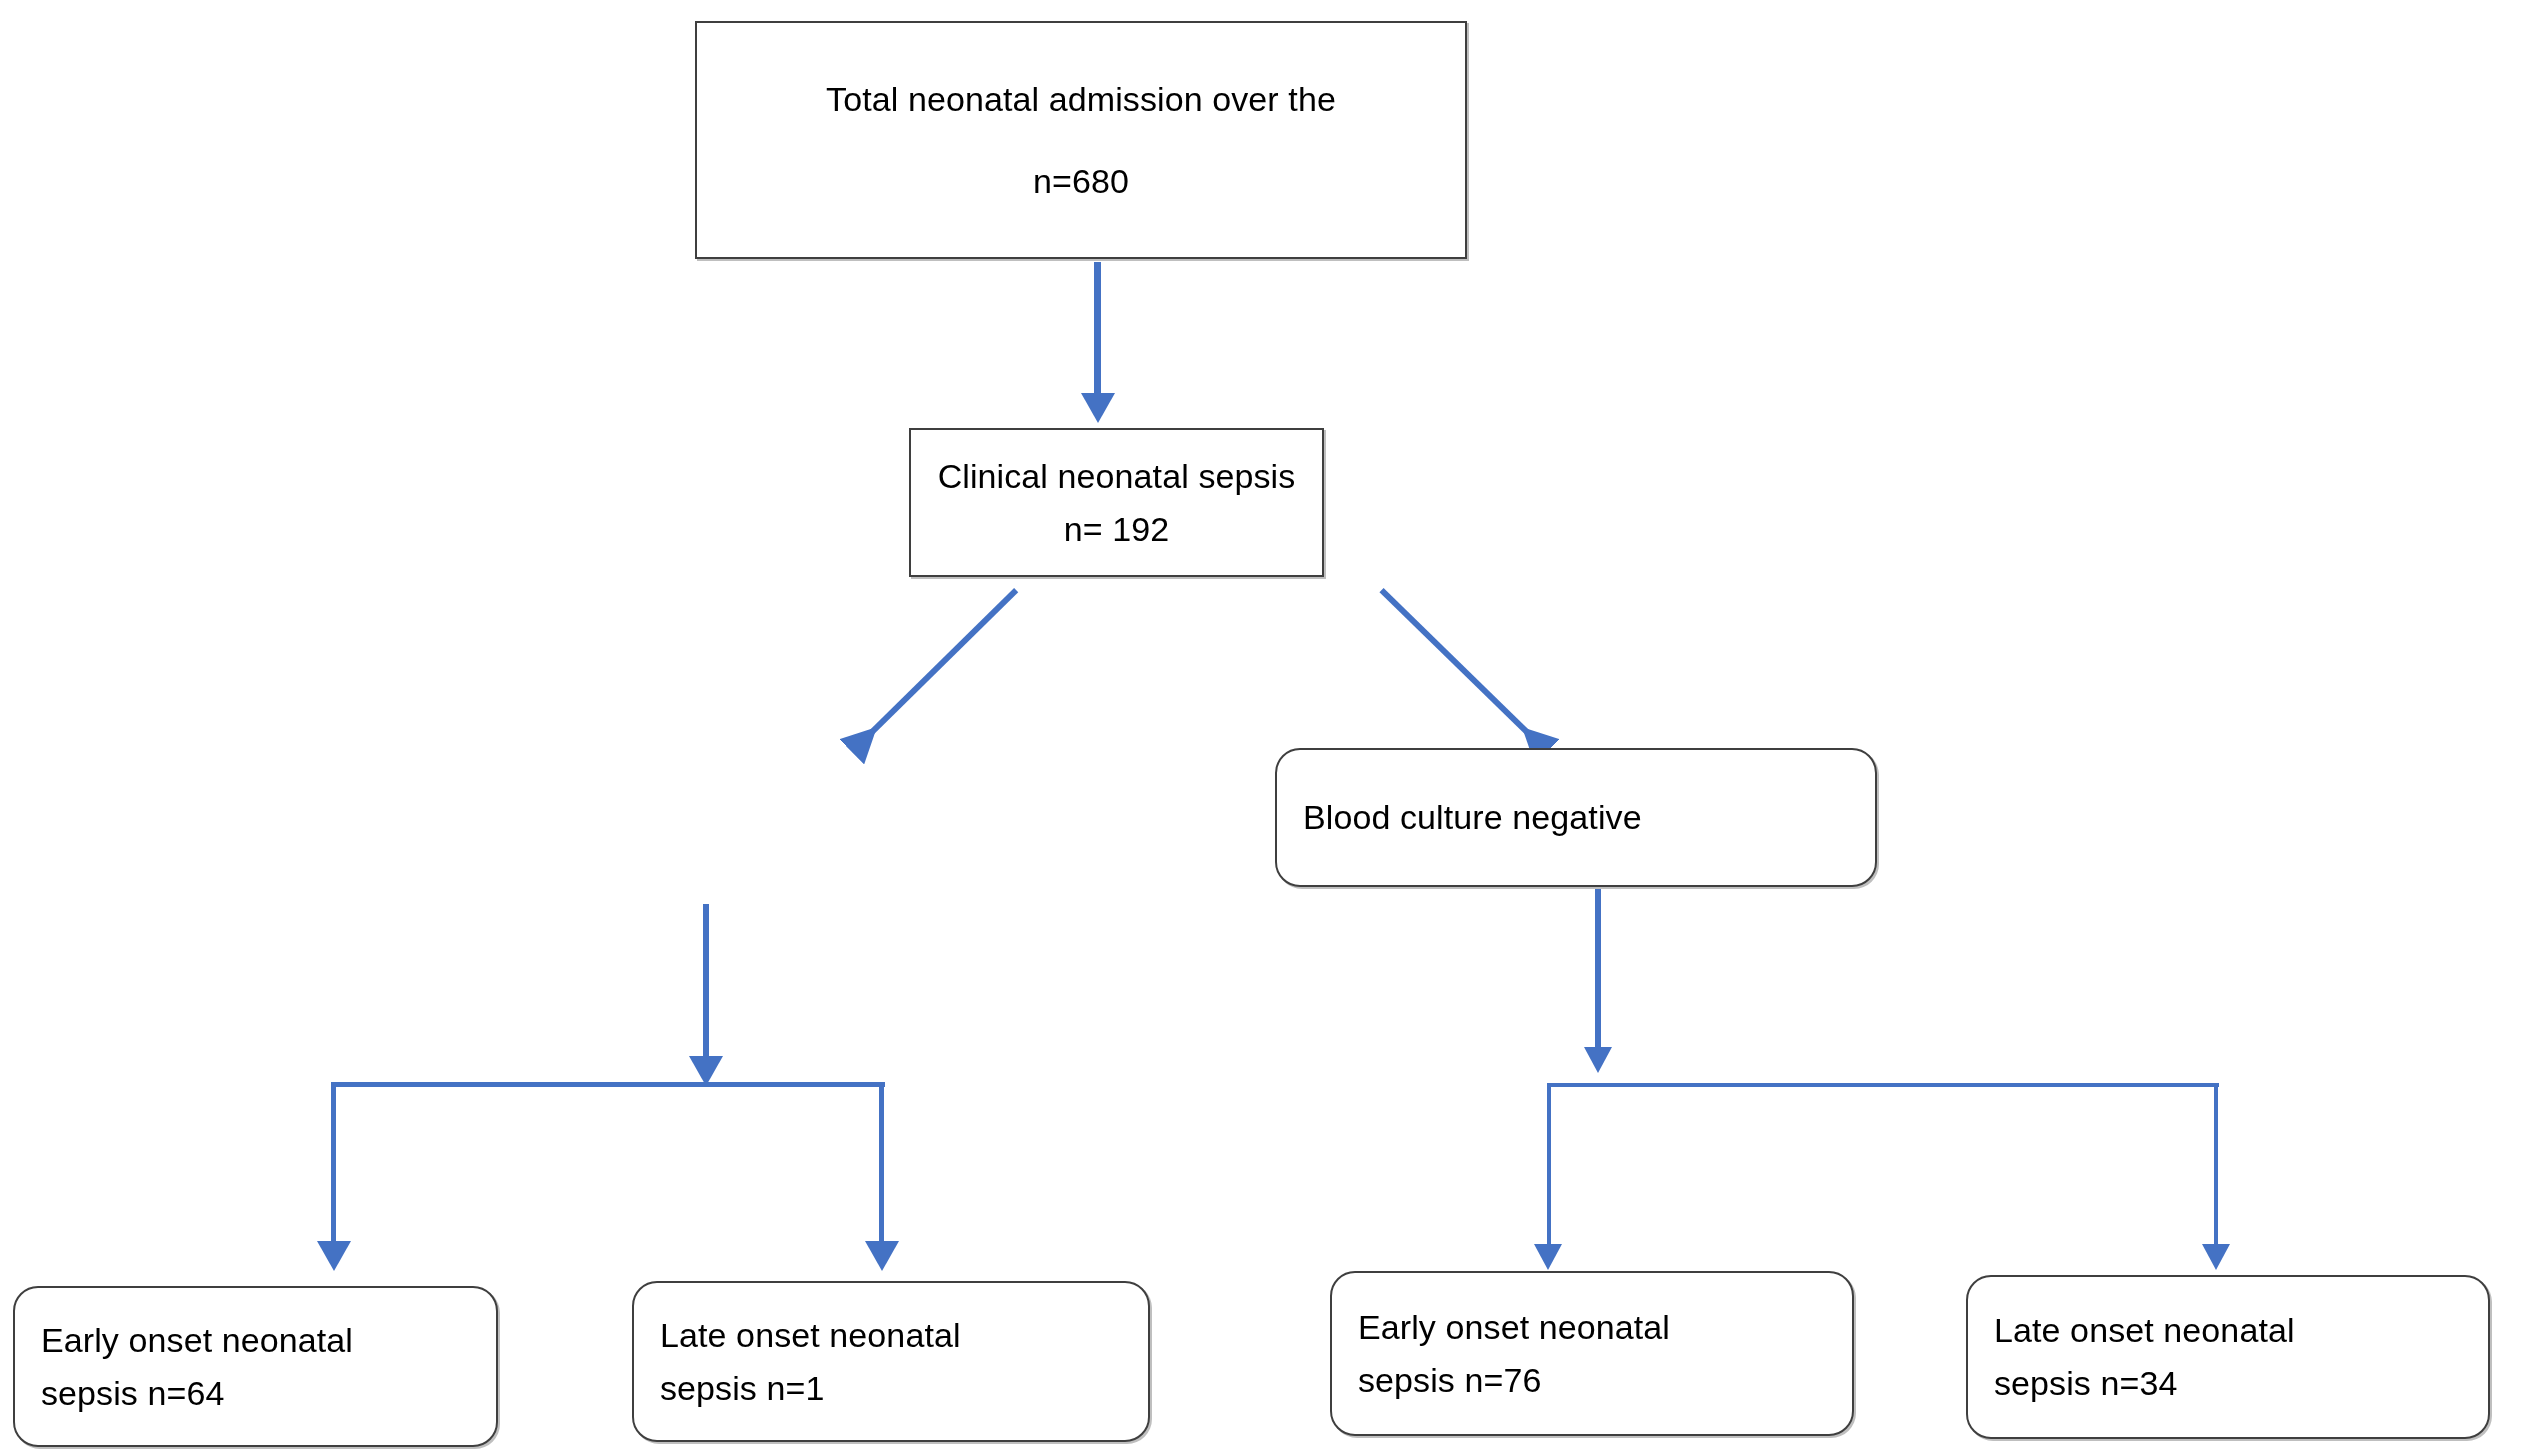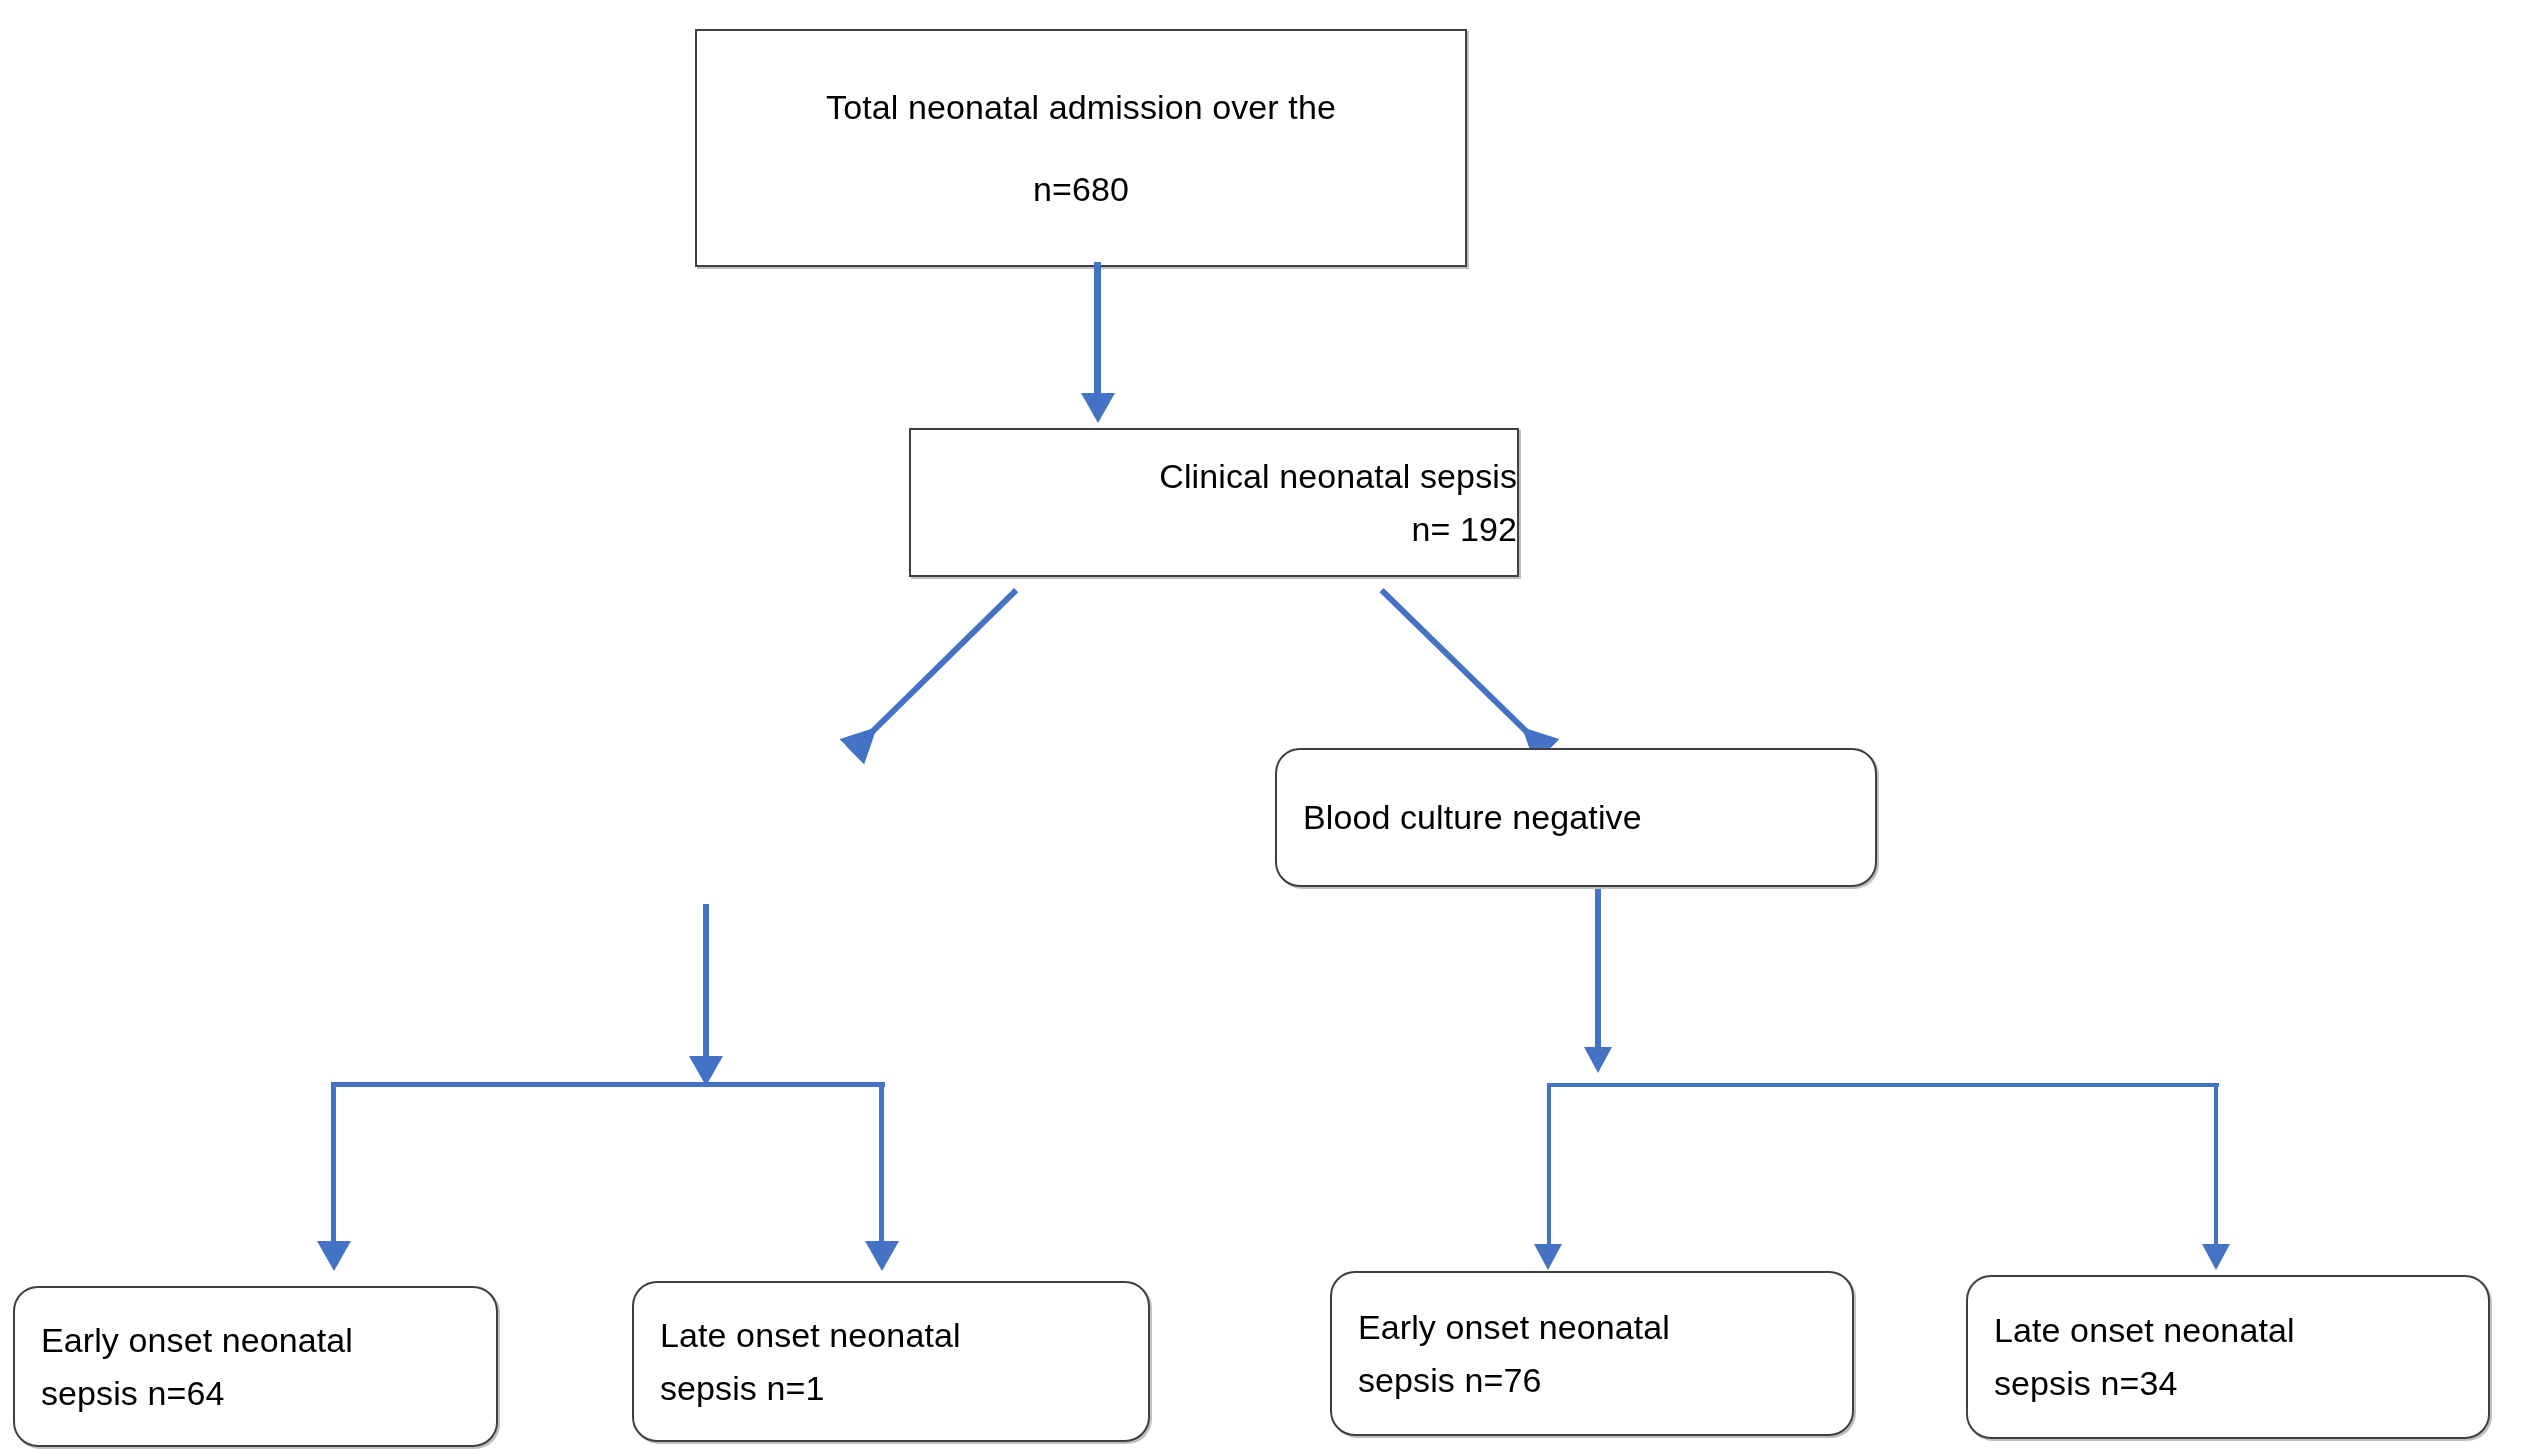--- a/index.html
+++ b/index.html
@@ -58,32 +58,32 @@
     border-right-width: 14.4px;
     border-top-width: 26px;
   }
   .diag { position: absolute; overflow: visible; }
 </style>
 </head>
 <body>
 
 <div id="canvas">
 
-  <div class="fbox center pad-gap" style="left:695px; top:21px; width:772px; height:238px;margin-top:8px;">
+  <div class="fbox center pad-gap" style="left:695px; top:21px; width:772px; height:238px;">
     <span class="ln">Total neonatal admission over the</span>
     <span class="gap"></span>
     <span class="ln">n=680</span>
   </div>
 
   <div class="conn">
     <div class="vline" style="left:1094px; top:262px; width:6.6px; height:134px;"></div>
     <div class="arrowhead" style="left:1081px; top:393px;"></div>
   </div>
 
-  <div class="fbox center" style="left:909px; top:428px; width:610px; height:149px;align-items:flex-end;">
+  <div class="fbox center" style="left:909px; top:428px; width:415px; height:149px;">
     <span class="ln">Clinical neonatal sepsis</span>
     <span class="ln">n= 192</span>
   </div>
 
   <svg class="diag" style="left:813px; top:577px; width:236px; height:190px;" viewBox="0 0 360 290">
     <defs>
       <marker id="ahL" markerWidth="6" markerHeight="6" refX="4.6" refY="3" orient="auto" markerUnits="strokeWidth">
         <path d="M6,0 L6,6 L0,3 z" fill="#4472c4"></path>
       </marker>
     </defs>

